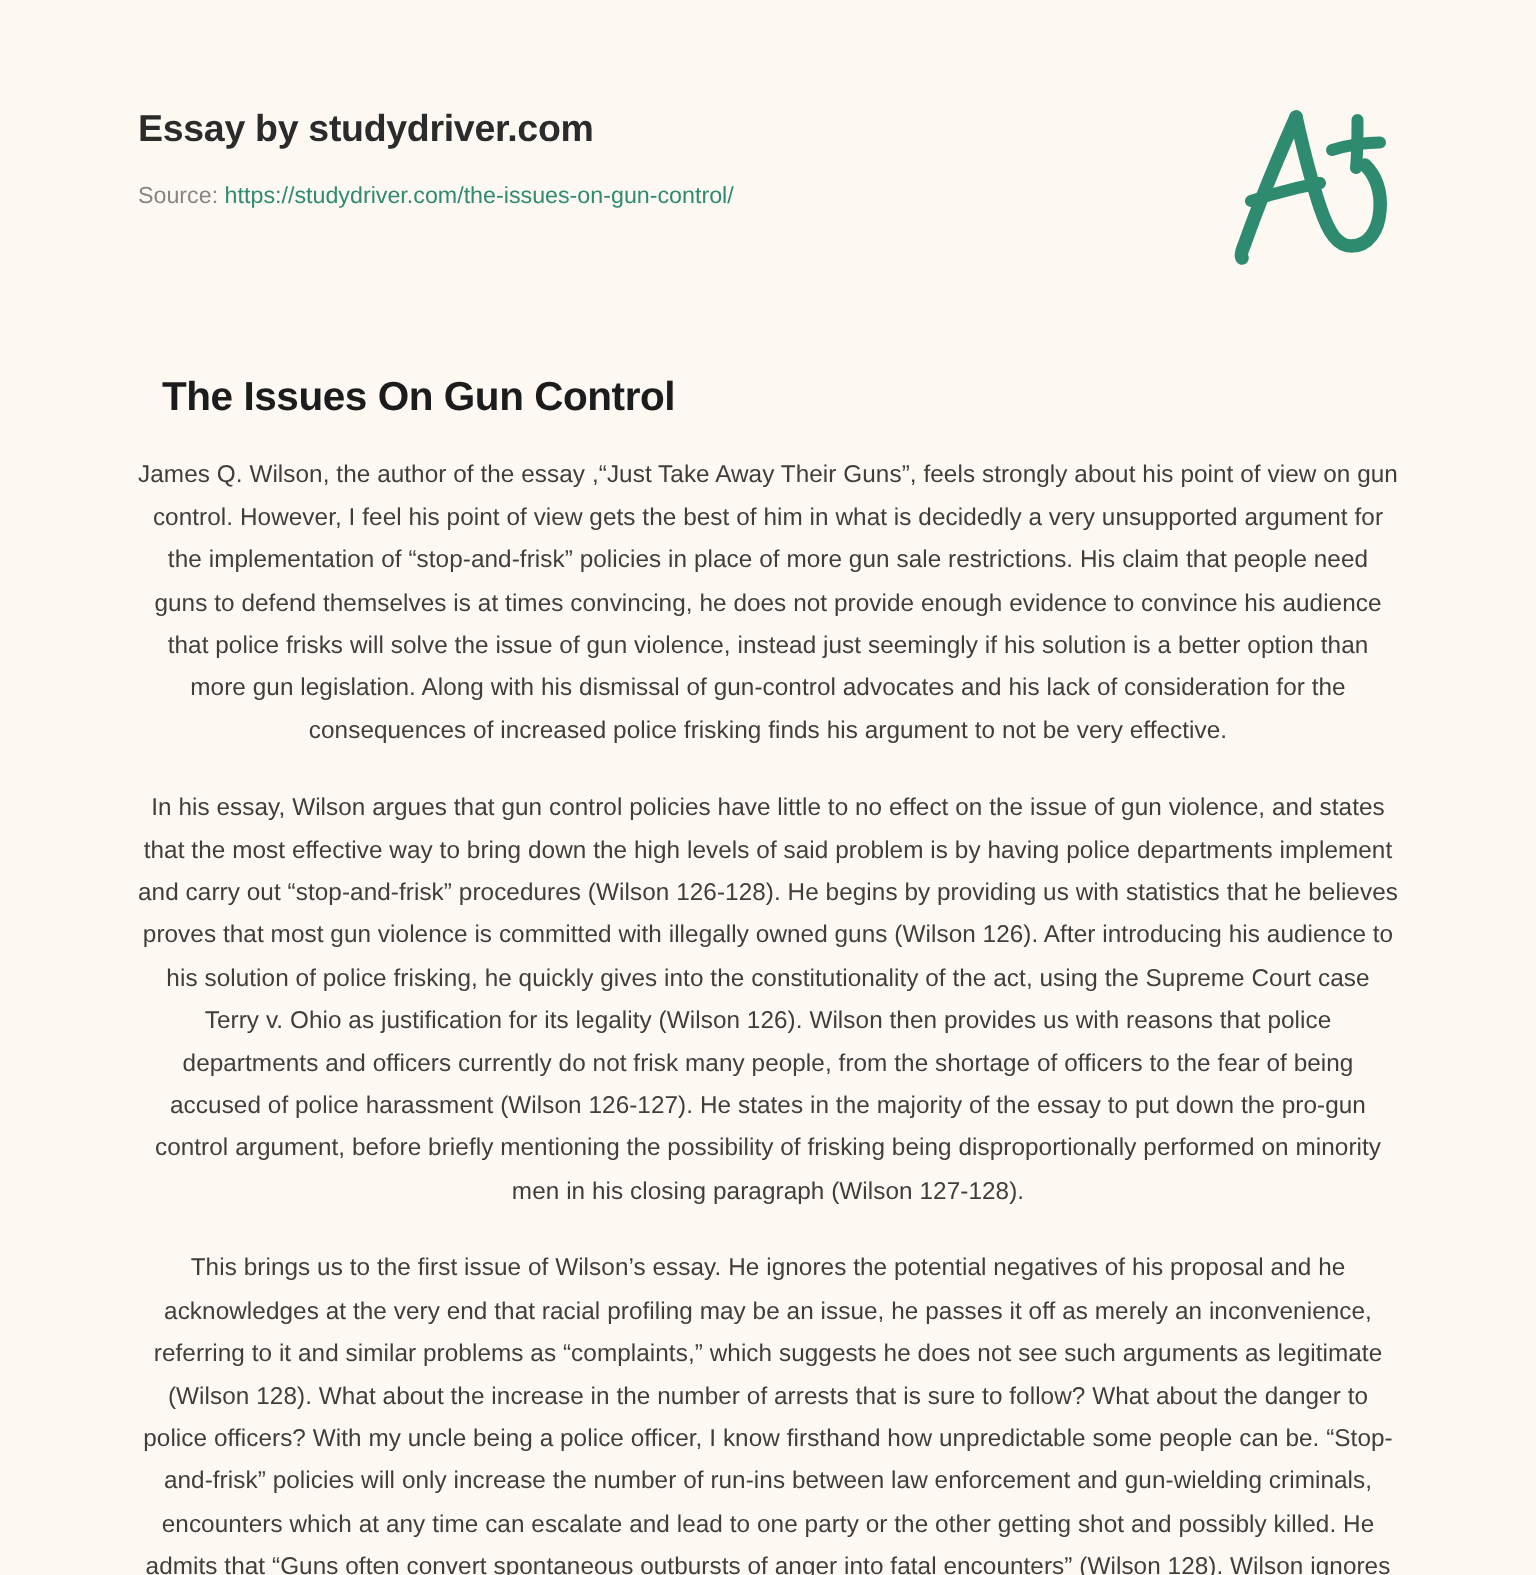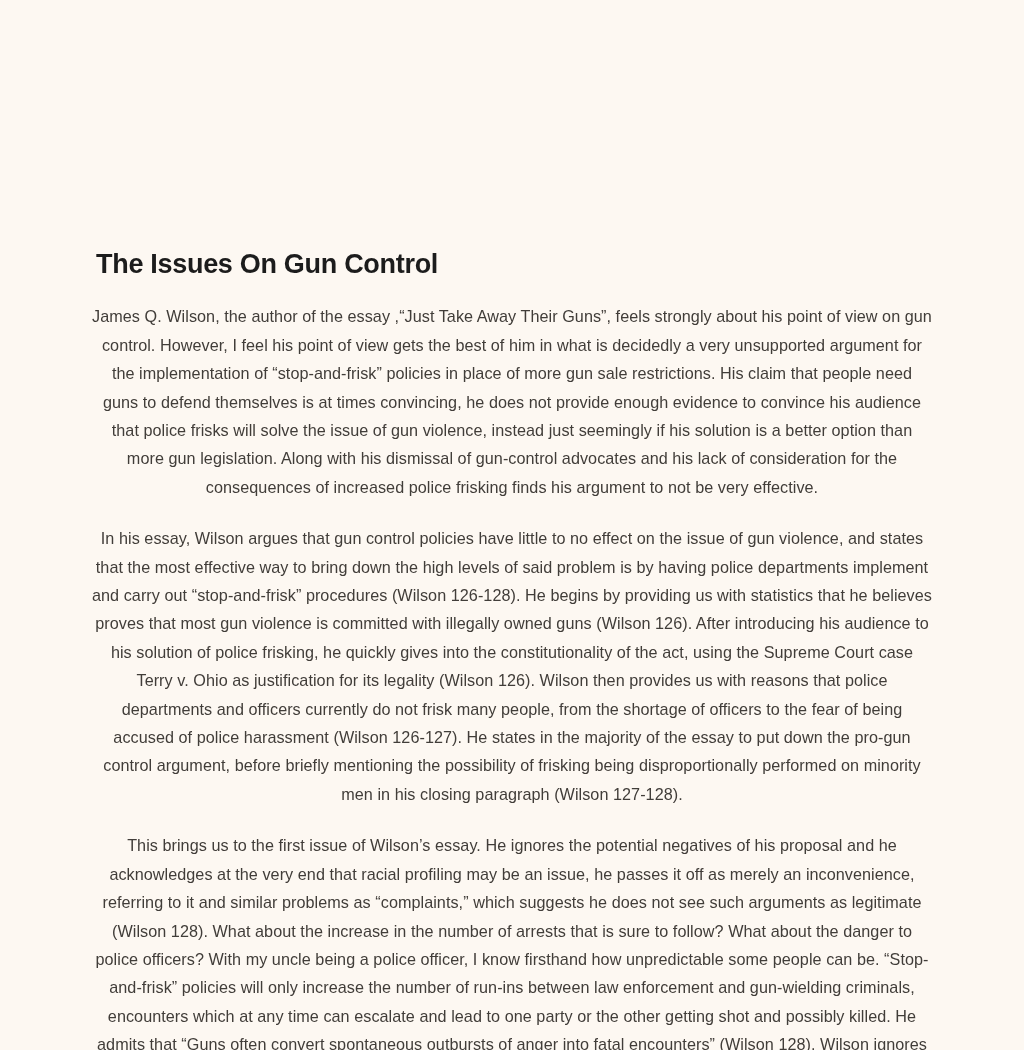--- a/index.html
+++ b/index.html
@@ -66,21 +66,21 @@
 
   
   .article {
     position: absolute;
     left: 92px;
     top: 248px;
     width: 840px;
   }
 
   .article-title {
-    margin: 0 0 22px 4px;
+    margin: 0 0 22px 16px;
     font-size: 27px;
     font-weight: bold;
     color: #1c1c1c;
     letter-spacing: -0.3px;
     line-height: 1.2;
   }
 
   .article p {
     margin: 0 0 23px 0;
     font-size: 16.2px;
@@ -93,20 +93,48 @@
 
   .clipped {
     overflow: hidden;
   }
 </style>
 </head>
 <body>
 
 <div class="page">
 
+  <div class="header">
+
+    <div class="brand-line">Essay by studydriver.com</div>
+
+    <div class="source-line">
+      <span class="src-label">Source:</span>
+      <a class="src-url" href="#">https://studydriver.com/the-issues-on-gun-control/</a>
+    </div>
+
+    <div class="logo">
+      <svg width="130" height="120" viewBox="0 0 130 120" aria-hidden="true">
+        <g fill="none" stroke="#2e8b70" stroke-linecap="round" stroke-linejoin="round">
+
+          <path d="M58 16 C50 34 36 66 24 100 C22 105 21 108 22 110" stroke-width="9"></path>
+
+          <path d="M58 16 C62 34 68 58 74 76 C80 94 86 102 95 102
+                   C106 102 113 92 114 78 C115 64 110 54 104 48" stroke-width="9"></path>
+
+          <path d="M28 72 C40 68 58 63 74 60" stroke-width="8"></path>
+
+          <path d="M82 38 C92 35 104 33 114 33" stroke-width="8"></path>
+
+          <path d="M99 18 C99 28 99 40 98 50" stroke-width="8"></path>
+        </g>
+      </svg>
+    </div>
+
+  </div>
 
   <div class="article clipped">
 
     <h1 class="article-title">The Issues On Gun Control</h1>
 
     <p>James Q. Wilson, the author of the essay ,“Just Take Away Their Guns”, feels strongly about his point of view on gun control. However, I feel his point of view gets the best of him in what is decidedly a very unsupported argument for the implementation of “stop-and-frisk” policies in place of more gun sale restrictions. His claim that people need guns to defend themselves is at times convincing, he does not provide enough evidence to convince his audience that police frisks will solve the issue of gun violence, instead just seemingly if his solution is a better option than more gun legislation. Along with his dismissal of gun-control advocates and his lack of consideration for the consequences of increased police frisking finds his argument to not be very effective.</p>
 
     <p>In his essay, Wilson argues that gun control policies have little to no effect on the issue of gun violence, and states that the most effective way to bring down the high levels of said problem is by having police departments implement and carry out “stop-and-frisk” procedures (Wilson 126-128). He begins by providing us with statistics that he believes proves that most gun violence is committed with illegally owned guns (Wilson 126). After introducing his audience to his solution of police frisking, he quickly gives into the constitutionality of the act, using the Supreme Court case Terry v. Ohio as justification for its legality (Wilson 126). Wilson then provides us with reasons that police departments and officers currently do not frisk many people, from the shortage of officers to the fear of being accused of police harassment (Wilson 126-127). He states in the majority of the essay to put down the pro-gun control argument, before briefly mentioning the possibility of frisking being disproportionally performed on minority men in his closing paragraph (Wilson 127-128).</p>
 
     <p>This brings us to the first issue of Wilson’s essay. He ignores the potential negatives of his proposal and he acknowledges at the very end that racial profiling may be an issue, he passes it off as merely an inconvenience, referring to it and similar problems as “complaints,” which suggests he does not see such arguments as legitimate (Wilson 128). What about the increase in the number of arrests that is sure to follow? What about the danger to police officers? With my uncle being a police officer, I know firsthand how unpredictable some people can be. “Stop-and-frisk” policies will only increase the number of run-ins between law enforcement and gun-wielding criminals, encounters which at any time can escalate and lead to one party or the other getting shot and possibly killed. He admits that “Guns often convert spontaneous outbursts of anger into fatal encounters” (Wilson 128). Wilson ignores the social injustices that a nationwide increase in police frisking would invite, thereby greatly bringing down the credibility of his argument.</p>

